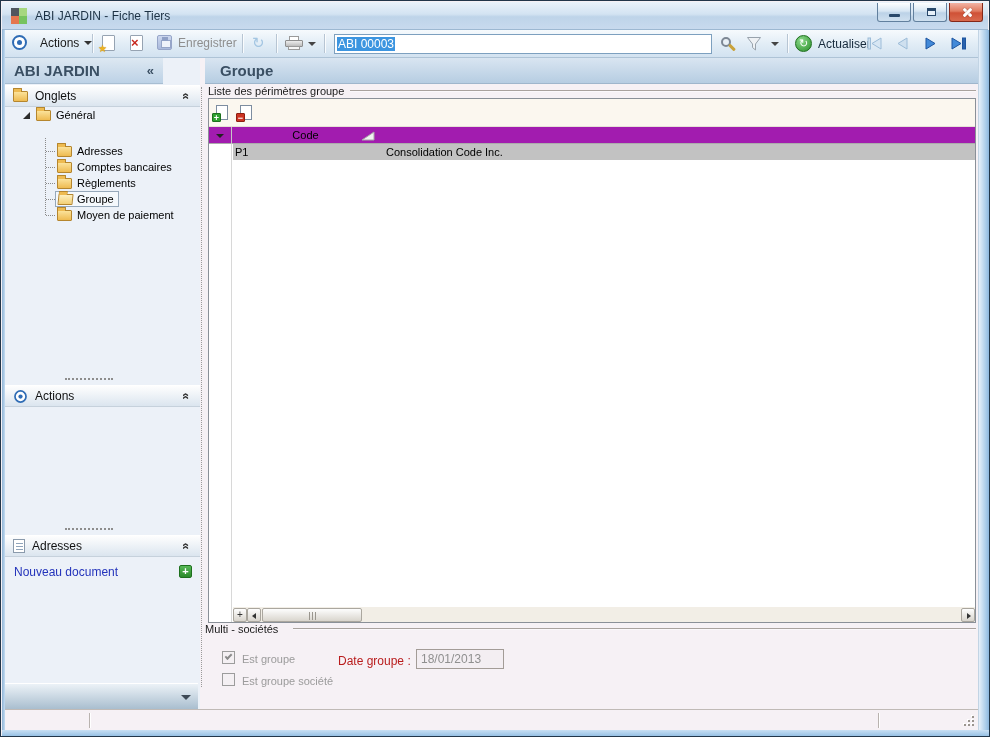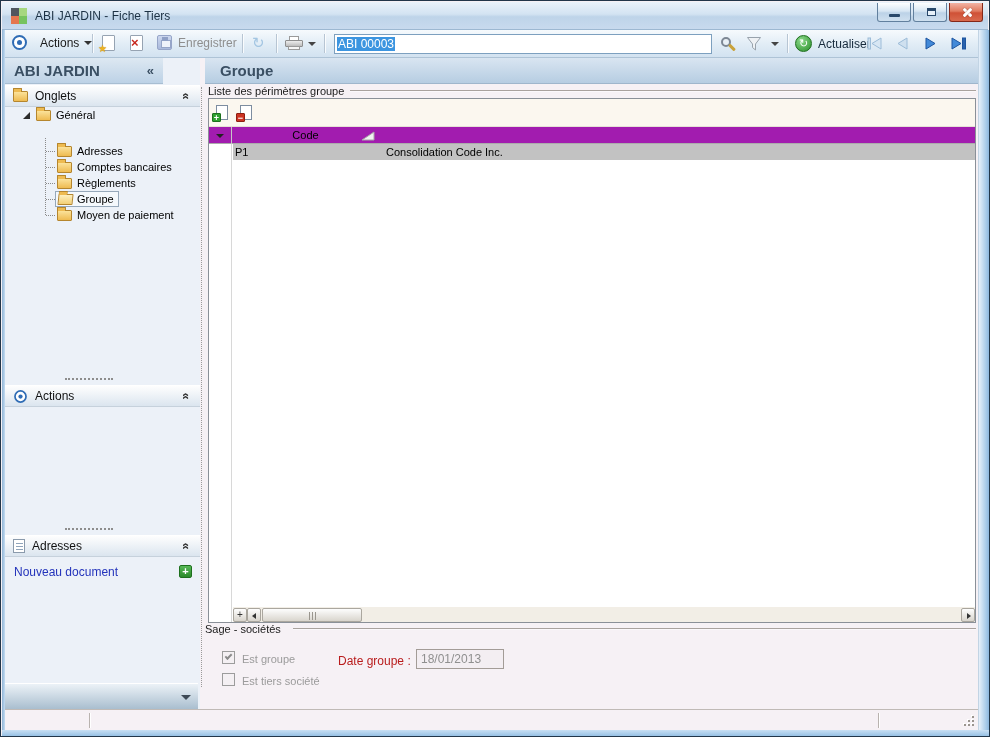--- a/index.html
+++ b/index.html
@@ -363,35 +363,35 @@
             <i class="tl"></i>
           </div>
         <div class="thumb"></div>
         <div class="hs-track"></div>
         <div class="sbtn right">
             <i class="tl"></i>
           </div>
       </div>
     </div>
 
-    <span class="legend" style="left:0px;top:565px">Sage - sociétés</span>
+    <span class="legend" style="left:0px;top:565px">Multi - sociétés</span>
     <div class="etchline" style="left:88px;top:570px;width:683px"></div>
 
     <div class="chk" style="left:17px;top:593px">
         <i class="mark"></i>
       </div>
     <span class="dis-label" style="left:37px;top:595px">Est groupe</span>
 
     <span class="blk-label" style="left:133px;top:596px;font-size:12px">Date groupe :</span>
     <div class="datebox">
       <span>18/01/2013</span>
     </div>
 
     <div class="chk" style="left:17px;top:615px"></div>
-    <span class="dis-label" style="left:37px;top:617px">Est tiers société</span>
+    <span class="dis-label" style="left:37px;top:617px">Est groupe société</span>
   </div>
 
   <div class="statusbar">
     <div class="sdiv" style="left:84px"></div>
     <div class="sdiv" style="left:873px"></div>
     <div class="grip">
       <i style="right:0;bottom:0"></i>
         <i style="right:4px;bottom:0"></i>
         <i style="right:8px;bottom:0"></i>
       <i style="right:0;bottom:4px"></i>

